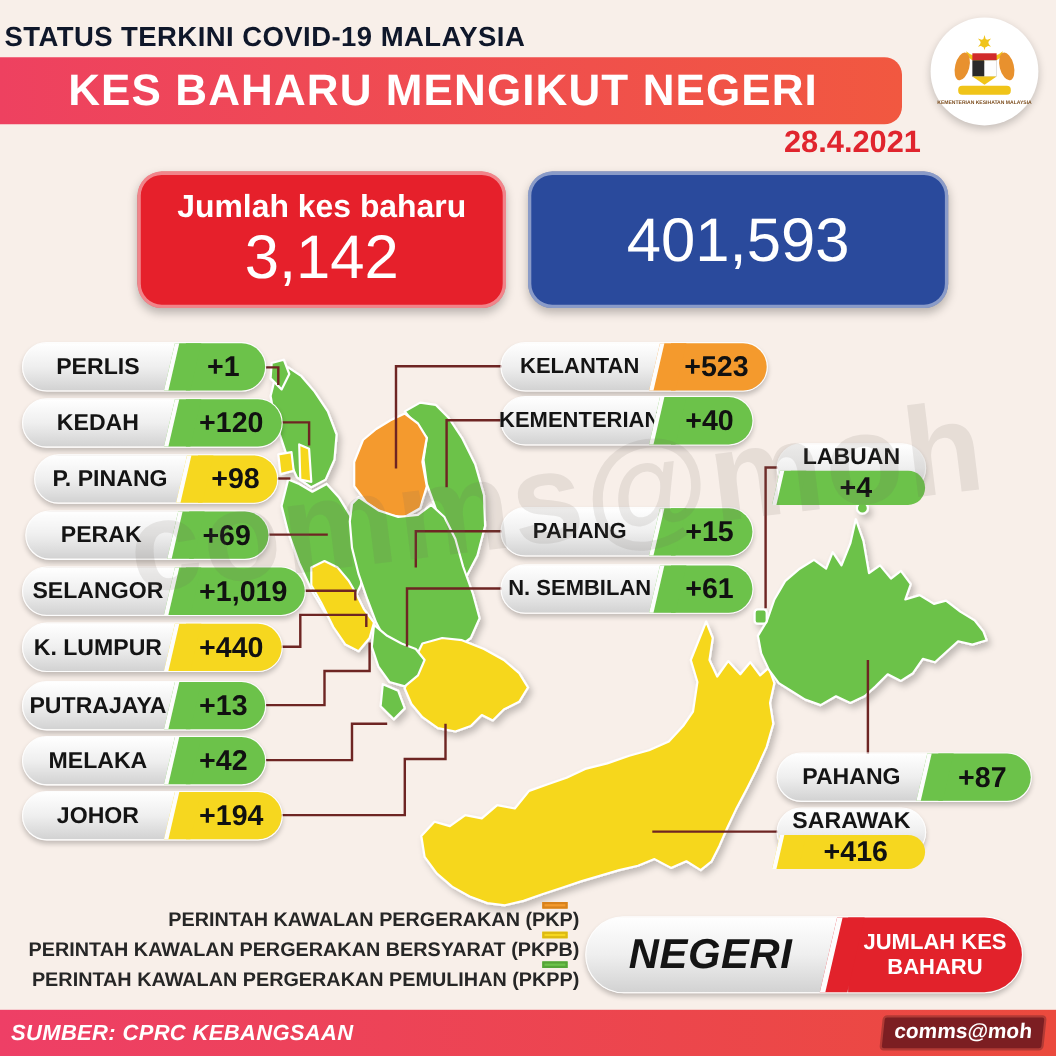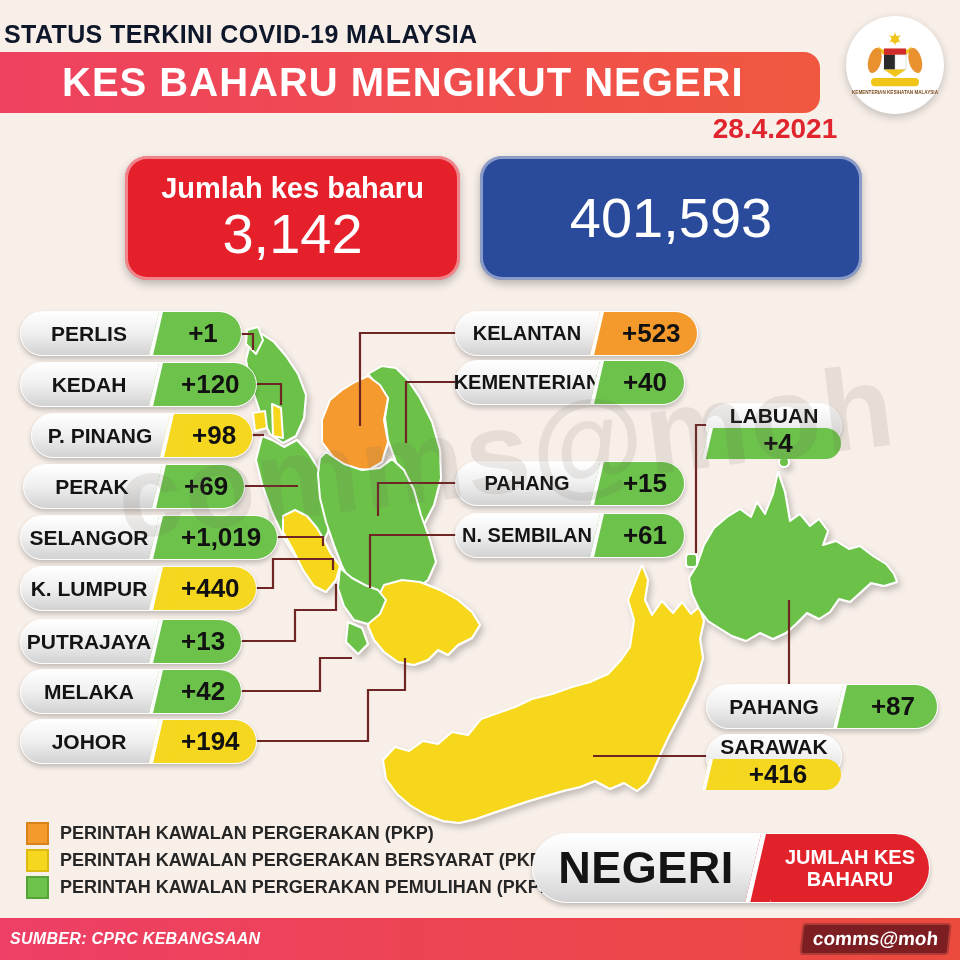--- a/index.html
+++ b/index.html
@@ -46,37 +46,37 @@
   .pvalue[data-status="PKPB"] { --badge:#f6d71f; }
   .pvalue[data-status="PKP"]  { --badge:#f49a2d; }
   .col-left  .plabel { width:136px; }
   .col-left  .pvalue { min-width:72px; }
   .col-mid   .plabel { width:142px; font-size:20px; }
   .col-mid   .pvalue { min-width:74px; }
   .col-right .plabel { width:134px; }
   .col-right .pvalue { min-width:84px; }
   
   .key-pill { left:532px; top:833px; width:398px; height:70px; border-radius:36px; }
-  .key-pill .plabel { width:226px; font-size:45px; letter-spacing:.5px; }
+  .key-pill .plabel { width:226px; font-size:38px; letter-spacing:.5px;font-style:italic; }
   .key-pill .pvalue { flex:1; --badge:#e2222b; color:#fff; font-size:20px; line-height:1.1;
     text-align:center; border-radius:0 35px 35px 0; padding:0 14px; }
   .key-pill .pvalue::before { border-left-width:5px; }
   
   .legend { position:absolute; left:26px; top:820px; z-index:5; }
-  .leg-row { display:flex; align-items:center; height:27px; }
+  .leg-row { display:flex; align-items:flex-end; height:27px;flex-direction:column; }
   .leg-swatch { width:23px; height:23px; margin-right:11px; border:2px solid; }
   .leg-swatch[data-status="PKP"]  { background:#f49a2d; border-color:#d8821c; }
   .leg-swatch[data-status="PKPB"] { background:#f6d71f; border-color:#ddba12; }
   .leg-swatch[data-status="PKPP"] { background:#6cc24a; border-color:#55a438; }
   .leg-label { font-size:18px; font-weight:800; color:#262626; }
   
   .footer { position:absolute; left:0; bottom:0; width:960px; height:42px; z-index:6;
     background:linear-gradient(90deg,#ee3f66,#eb4a3d); display:flex; align-items:center;
     justify-content:space-between; padding:0 10px; }
-  .source { color:#fff; font-weight:800; font-style:italic; font-size:16px; letter-spacing:.3px; }
+  .source { color:#fff; font-weight:800; font-style:italic; font-size:20px; letter-spacing:.3px; }
   .credit { background:#7c1e22; color:#fff; font-weight:700; font-size:19px; padding:3px 10px;
     border-radius:4px; border:2px solid #b23a35; transform:skewX(-6deg); }
   
   .map-svg { position:absolute; left:0; top:0; z-index:1; pointer-events:none; }
   .watermark { position:absolute; left:115px; top:385px; width:780px; z-index:8;
     font-size:116px; font-weight:800; color:rgba(110,100,95,.13); letter-spacing:2px;
     transform:rotate(-7deg); pointer-events:none; white-space:nowrap; }
   .logo-caption { font-size:5px; }
 </style>
 </head>

